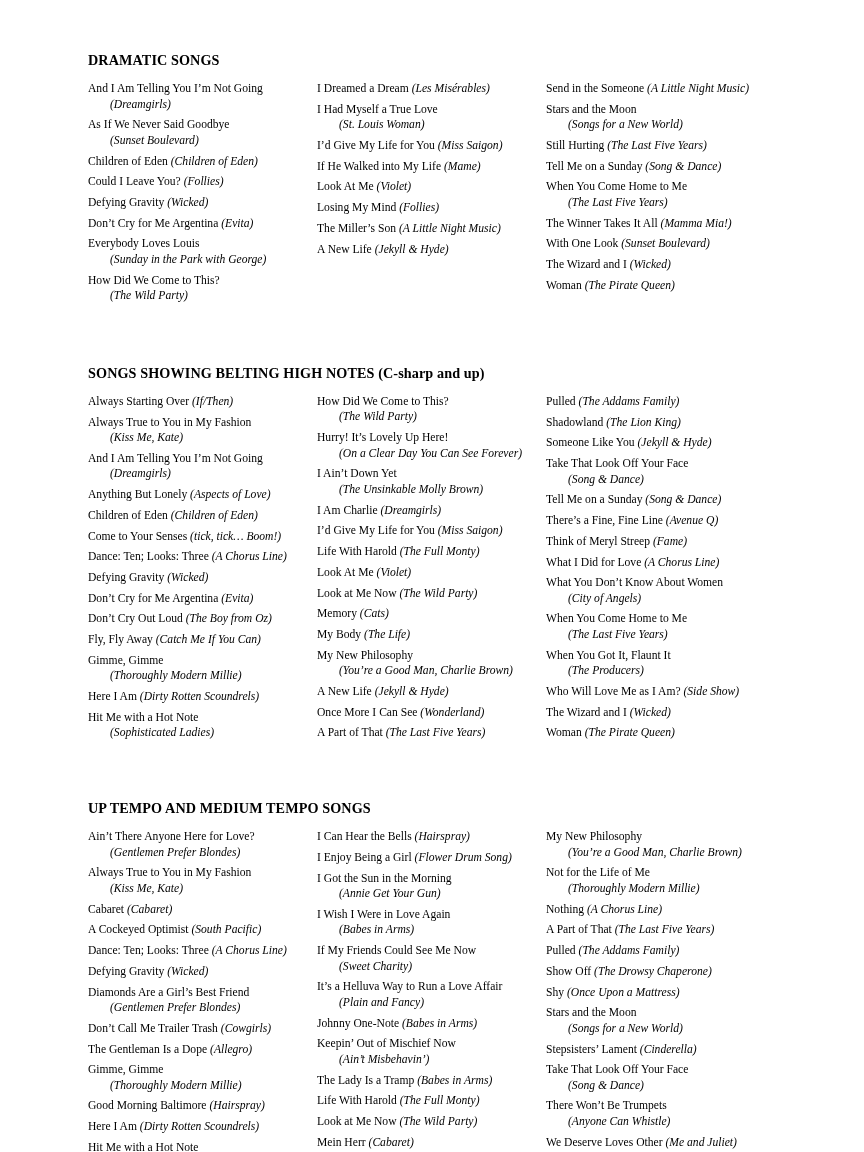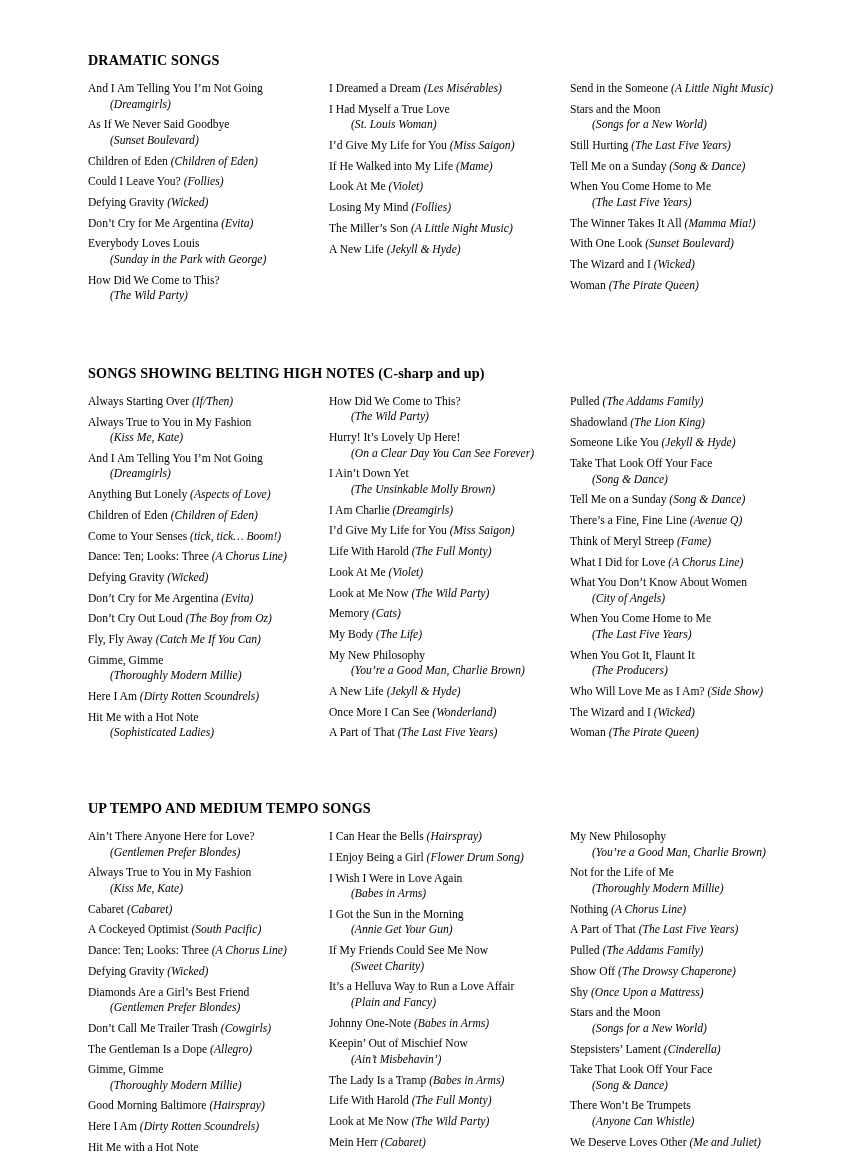--- a/index.html
+++ b/index.html
@@ -30,21 +30,21 @@
     font-size: 14.2px;
     letter-spacing: 0.1px;
     margin: 0 0 12px 0;
     line-height: 1.2;
     white-space: nowrap;
   }
   .columns {
     display: flex;
     flex-direction: row;
     align-items: flex-start;
-    column-gap: 12px;
+    column-gap: 0;
   }
   .column {
     width: 229px;
     flex: 0 0 229px;
     box-sizing: border-box;
     padding-right: 8px;
   }
   .column.col-3 {
     width: 245px;
     flex: 0 0 245px;
@@ -185,22 +185,22 @@
           <div class="entry"><span class="title">Don’t Call Me Trailer Trash</span><span class="show"> (Cowgirls)</span></div>
           <div class="entry"><span class="title">The Gentleman Is a Dope</span><span class="show"> (Allegro)</span></div>
           <div class="entry wrapped"><span class="title">Gimme, Gimme</span><span class="show-line">(Thoroughly Modern Millie)</span></div>
           <div class="entry"><span class="title">Good Morning Baltimore</span><span class="show"> (Hairspray)</span></div>
           <div class="entry"><span class="title">Here I Am</span><span class="show"> (Dirty Rotten Scoundrels)</span></div>
           <div class="entry wrapped"><span class="title">Hit Me with a Hot Note</span></div>
         </div>
       <div class="column col-2">
           <div class="entry"><span class="title">I Can Hear the Bells</span><span class="show"> (Hairspray)</span></div>
           <div class="entry"><span class="title">I Enjoy Being a Girl</span><span class="show"> (Flower Drum Song)</span></div>
+          <div class="entry wrapped"><span class="title">I Got the Sun in the Morning</span><span class="show-line">(Annie Get Your Gun)</span></div>
           <div class="entry wrapped"><span class="title">I Wish I Were in Love Again</span><span class="show-line">(Babes in Arms)</span></div>
-          <div class="entry wrapped"><span class="title">I Got the Sun in the Morning</span><span class="show-line">(Annie Get Your Gun)</span></div>
           <div class="entry wrapped"><span class="title">If My Friends Could See Me Now</span><span class="show-line">(Sweet Charity)</span></div>
           <div class="entry wrapped"><span class="title">It’s a Helluva Way to Run a Love Affair</span><span class="show-line">(Plain and Fancy)</span></div>
           <div class="entry"><span class="title">Johnny One-Note</span><span class="show"> (Babes in Arms)</span></div>
           <div class="entry wrapped"><span class="title">Keepin’ Out of Mischief Now</span><span class="show-line">(Ain’t Misbehavin’)</span></div>
           <div class="entry"><span class="title">The Lady Is a Tramp</span><span class="show"> (Babes in Arms)</span></div>
           <div class="entry"><span class="title">Life With Harold</span><span class="show"> (The Full Monty)</span></div>
           <div class="entry"><span class="title">Look at Me Now</span><span class="show"> (The Wild Party)</span></div>
           <div class="entry"><span class="title">Mein Herr</span><span class="show"> (Cabaret)</span></div>
         </div>
       <div class="column col-3">

